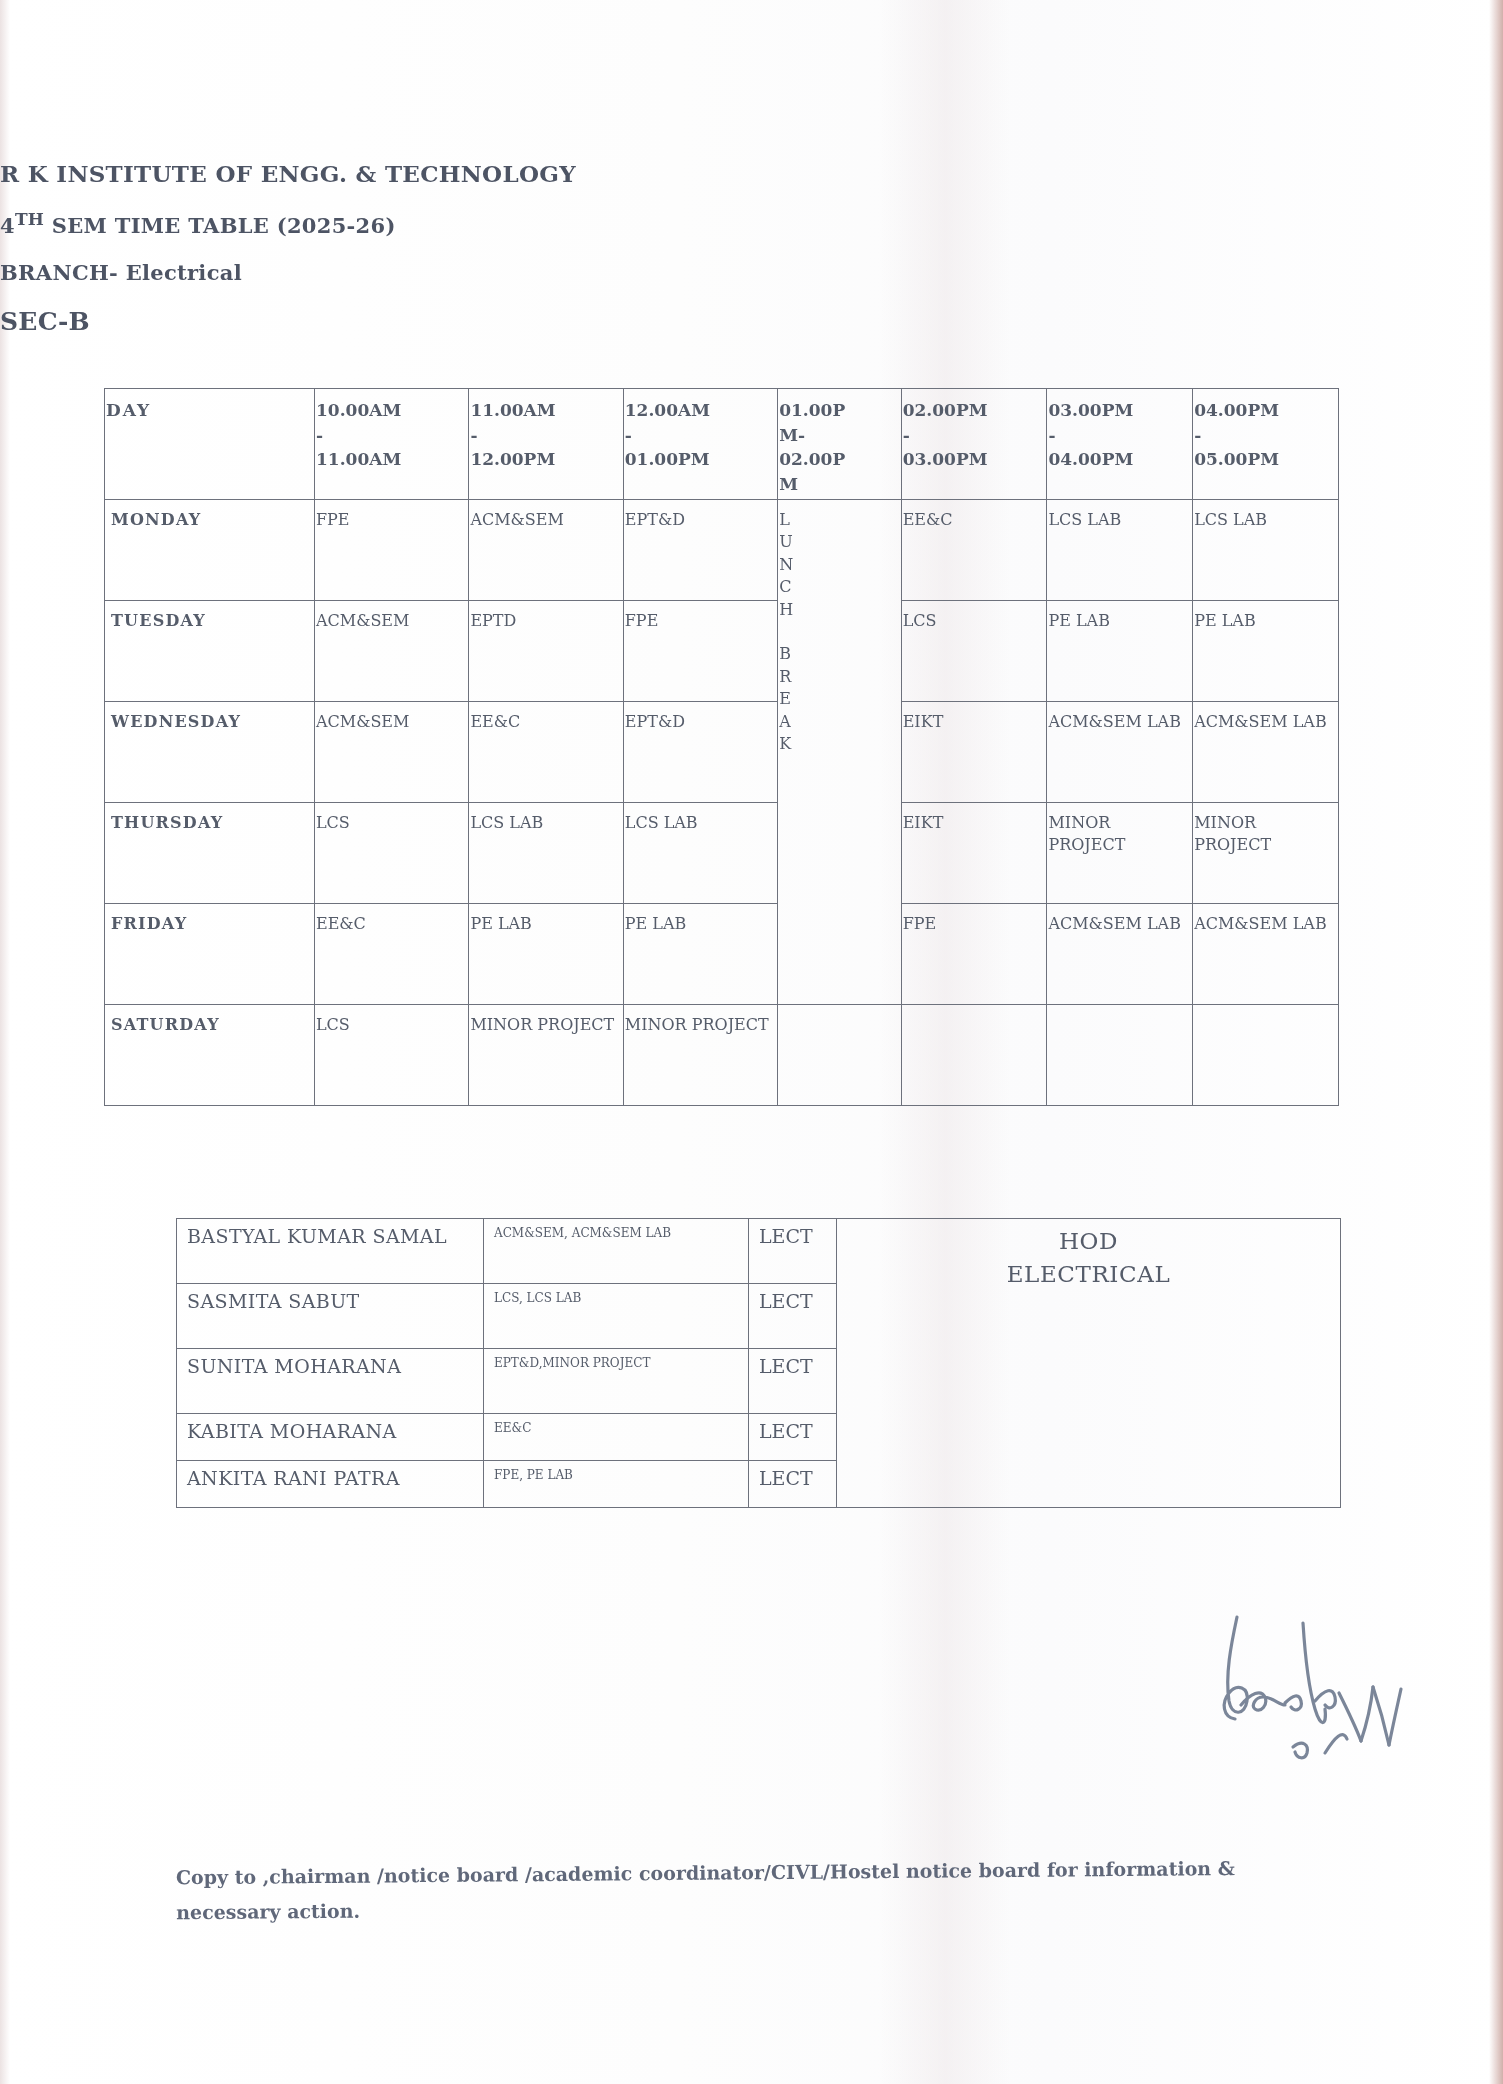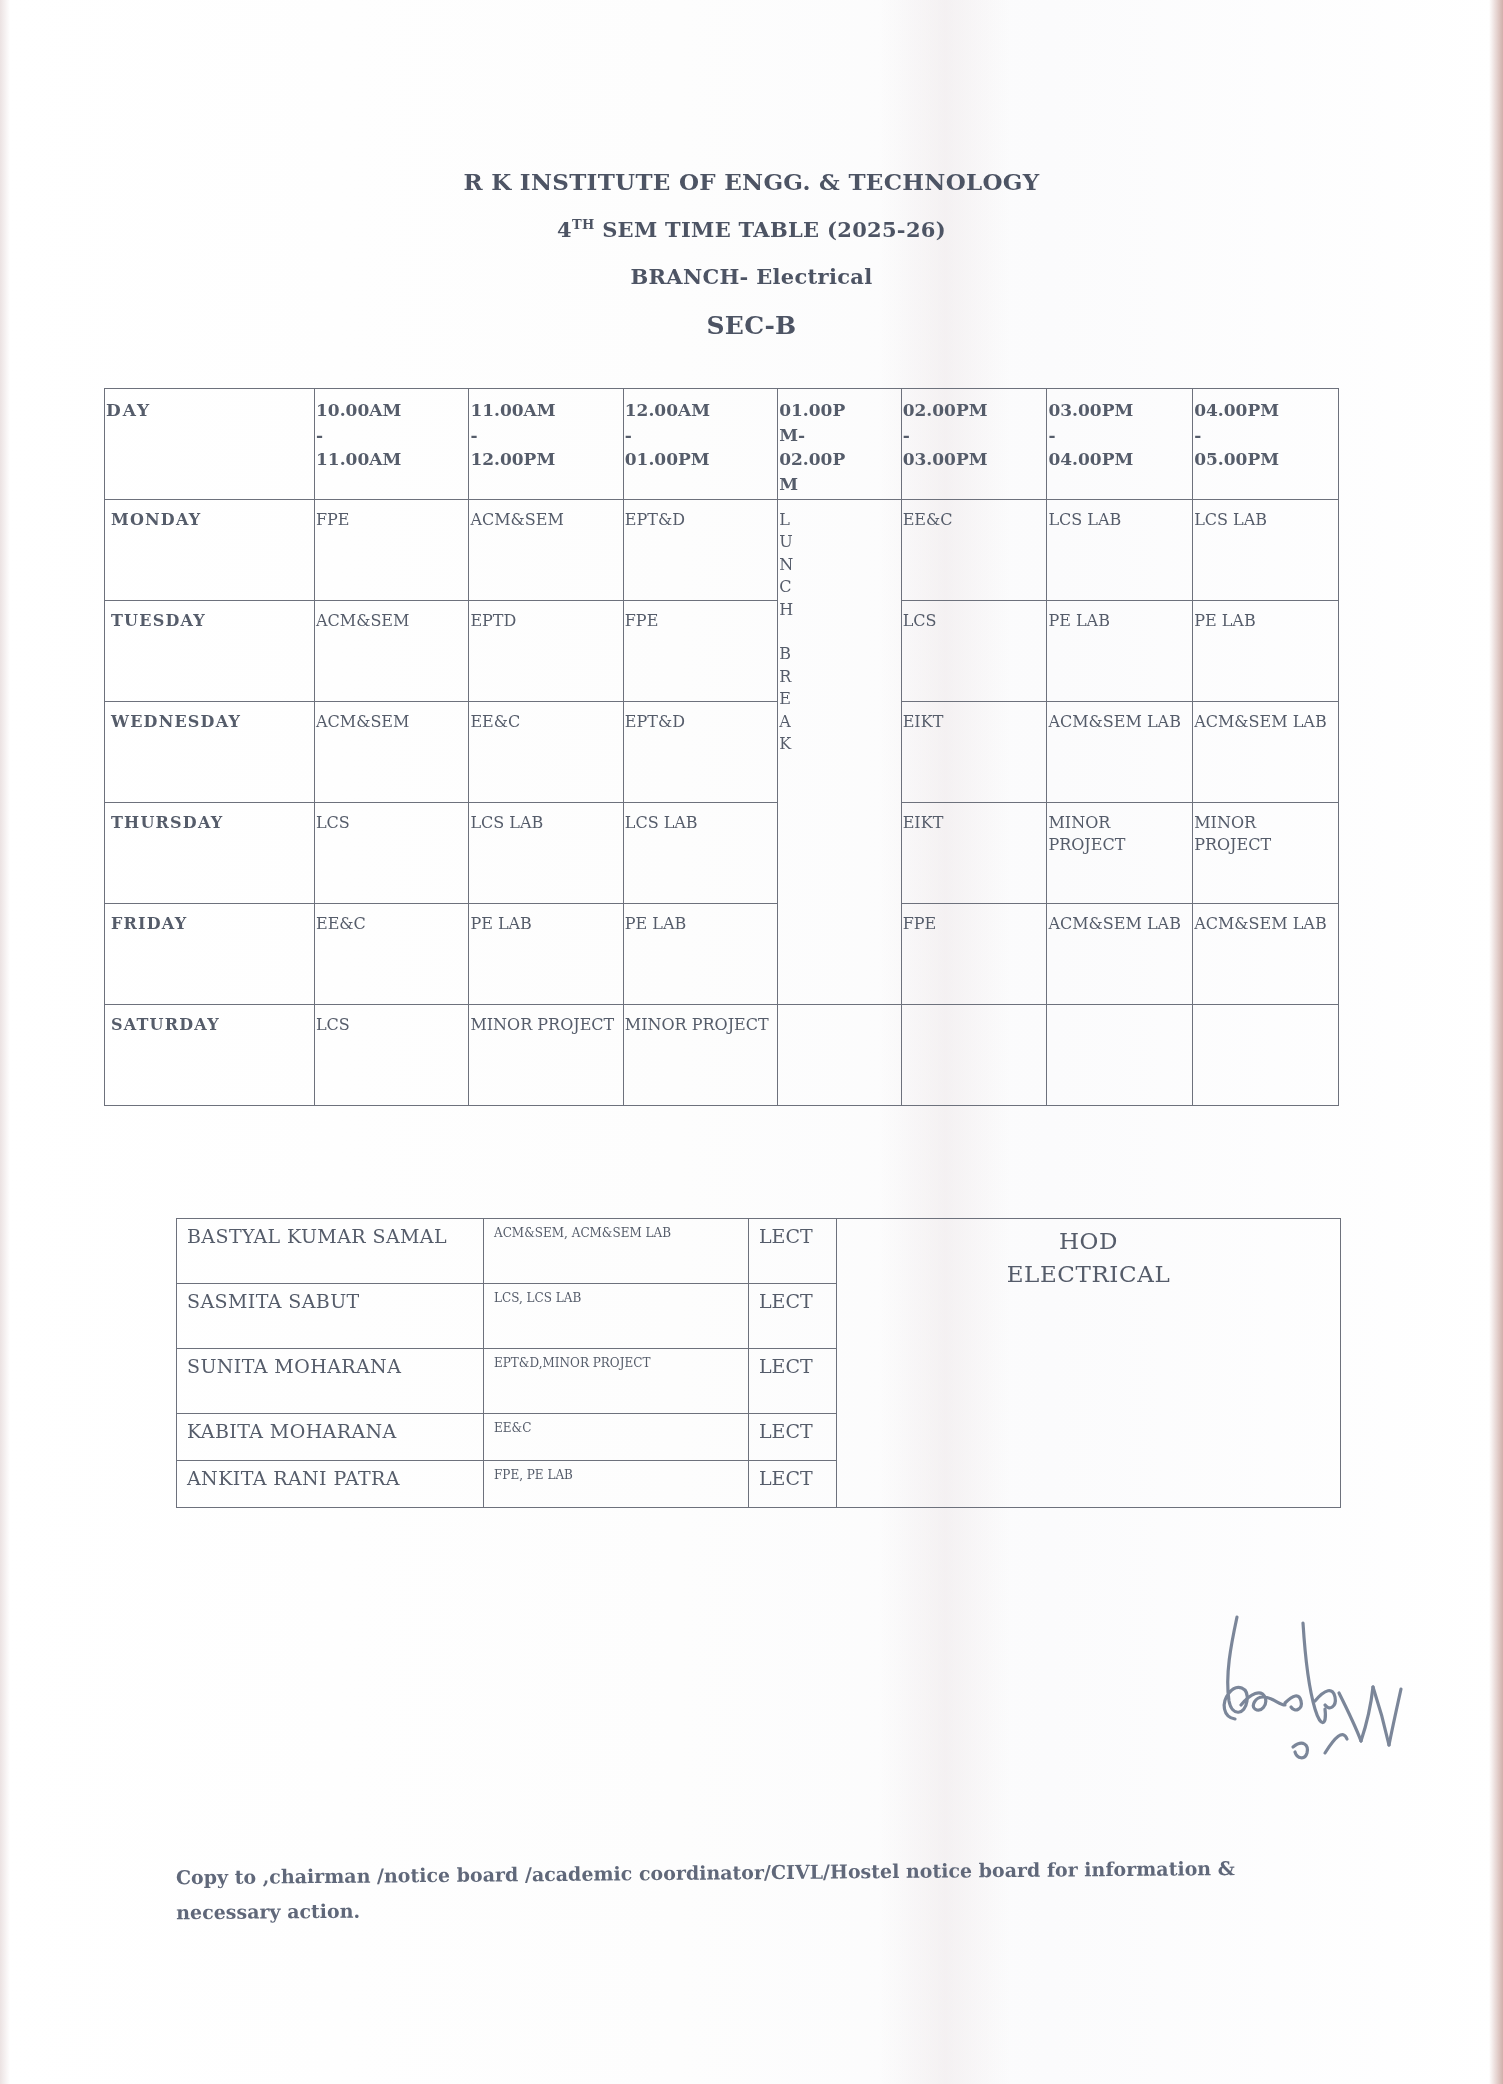--- a/index.html
+++ b/index.html
@@ -39,36 +39,35 @@
     position: absolute;
     top: 0; left: 880px;
     width: 130px; height: 100%;
     background: linear-gradient(to right, rgba(250,248,248,0), rgba(238,232,234,0.55), rgba(250,248,248,0));
     pointer-events: none;
   }
 
   
   .head-block {
     position: absolute;
-    top: 168px;
+    top: 160px;
     left: 0;
     width: 1503px;
-    text-align: center;
   }
   .h-line {
     font-weight: bold;
     letter-spacing: 0.3px;
     color: #4d5464;
     font-family: "DejaVu Serif", serif;
   }
   .h1 { font-size: 23px; margin-bottom: 22px; }
   .h2 { font-size: 21px; margin-bottom: 22px; }
   .h3 { font-size: 21px; margin-bottom: 22px; }
   .h4 { font-size: 25px; }
-  .h2 sup { font-size: 13px; }
+  .h2 sup { font-size: 17px; }
 
   
   .tt-wrap {
     position: absolute;
     left: 104px;
     top: 388px;
     width: 1235px;
   }
   table.tt {
     border-collapse: collapse;

